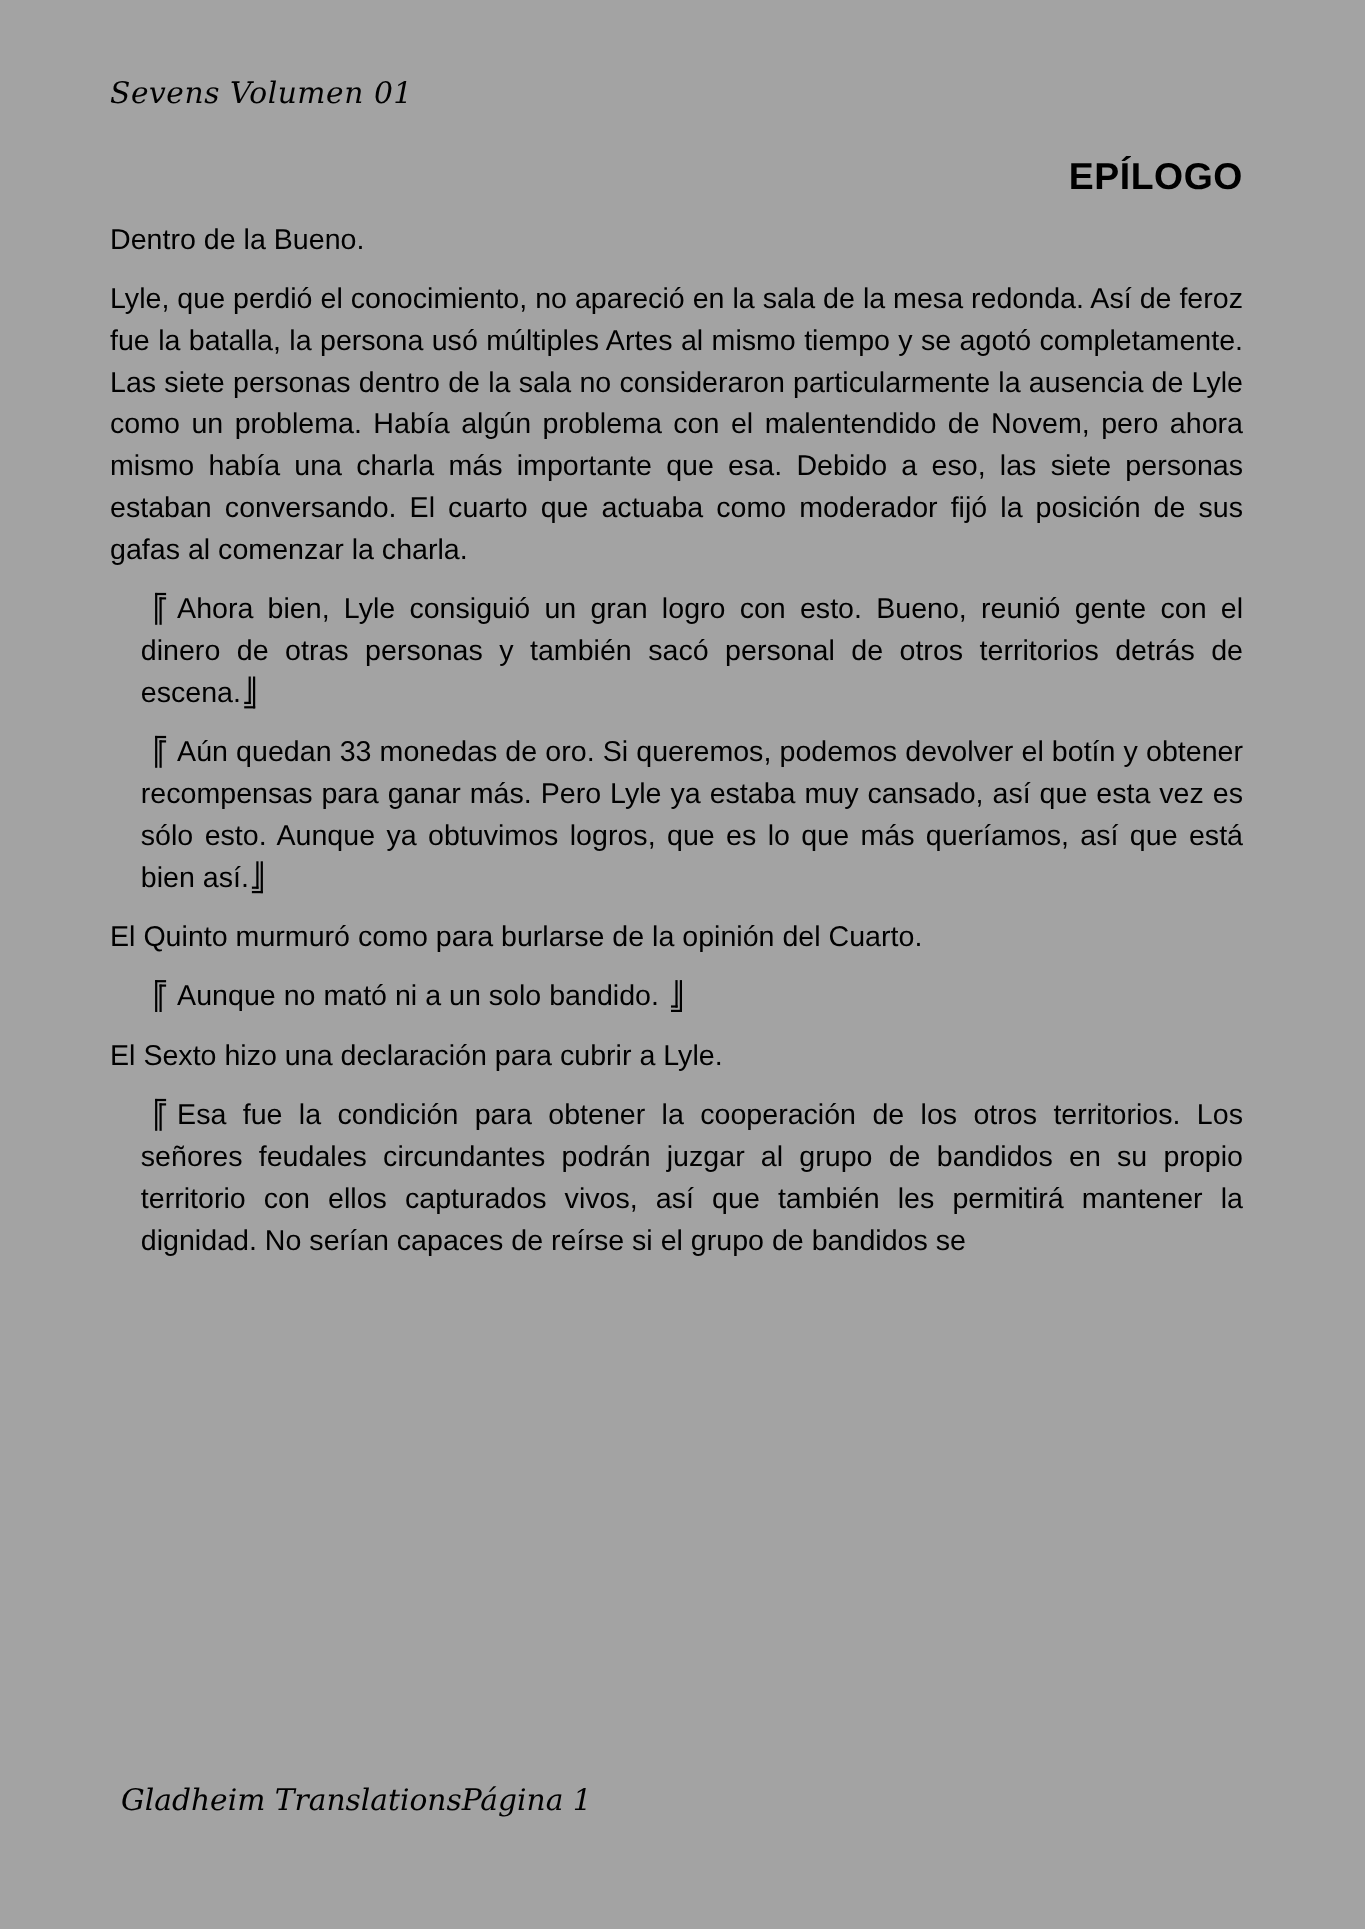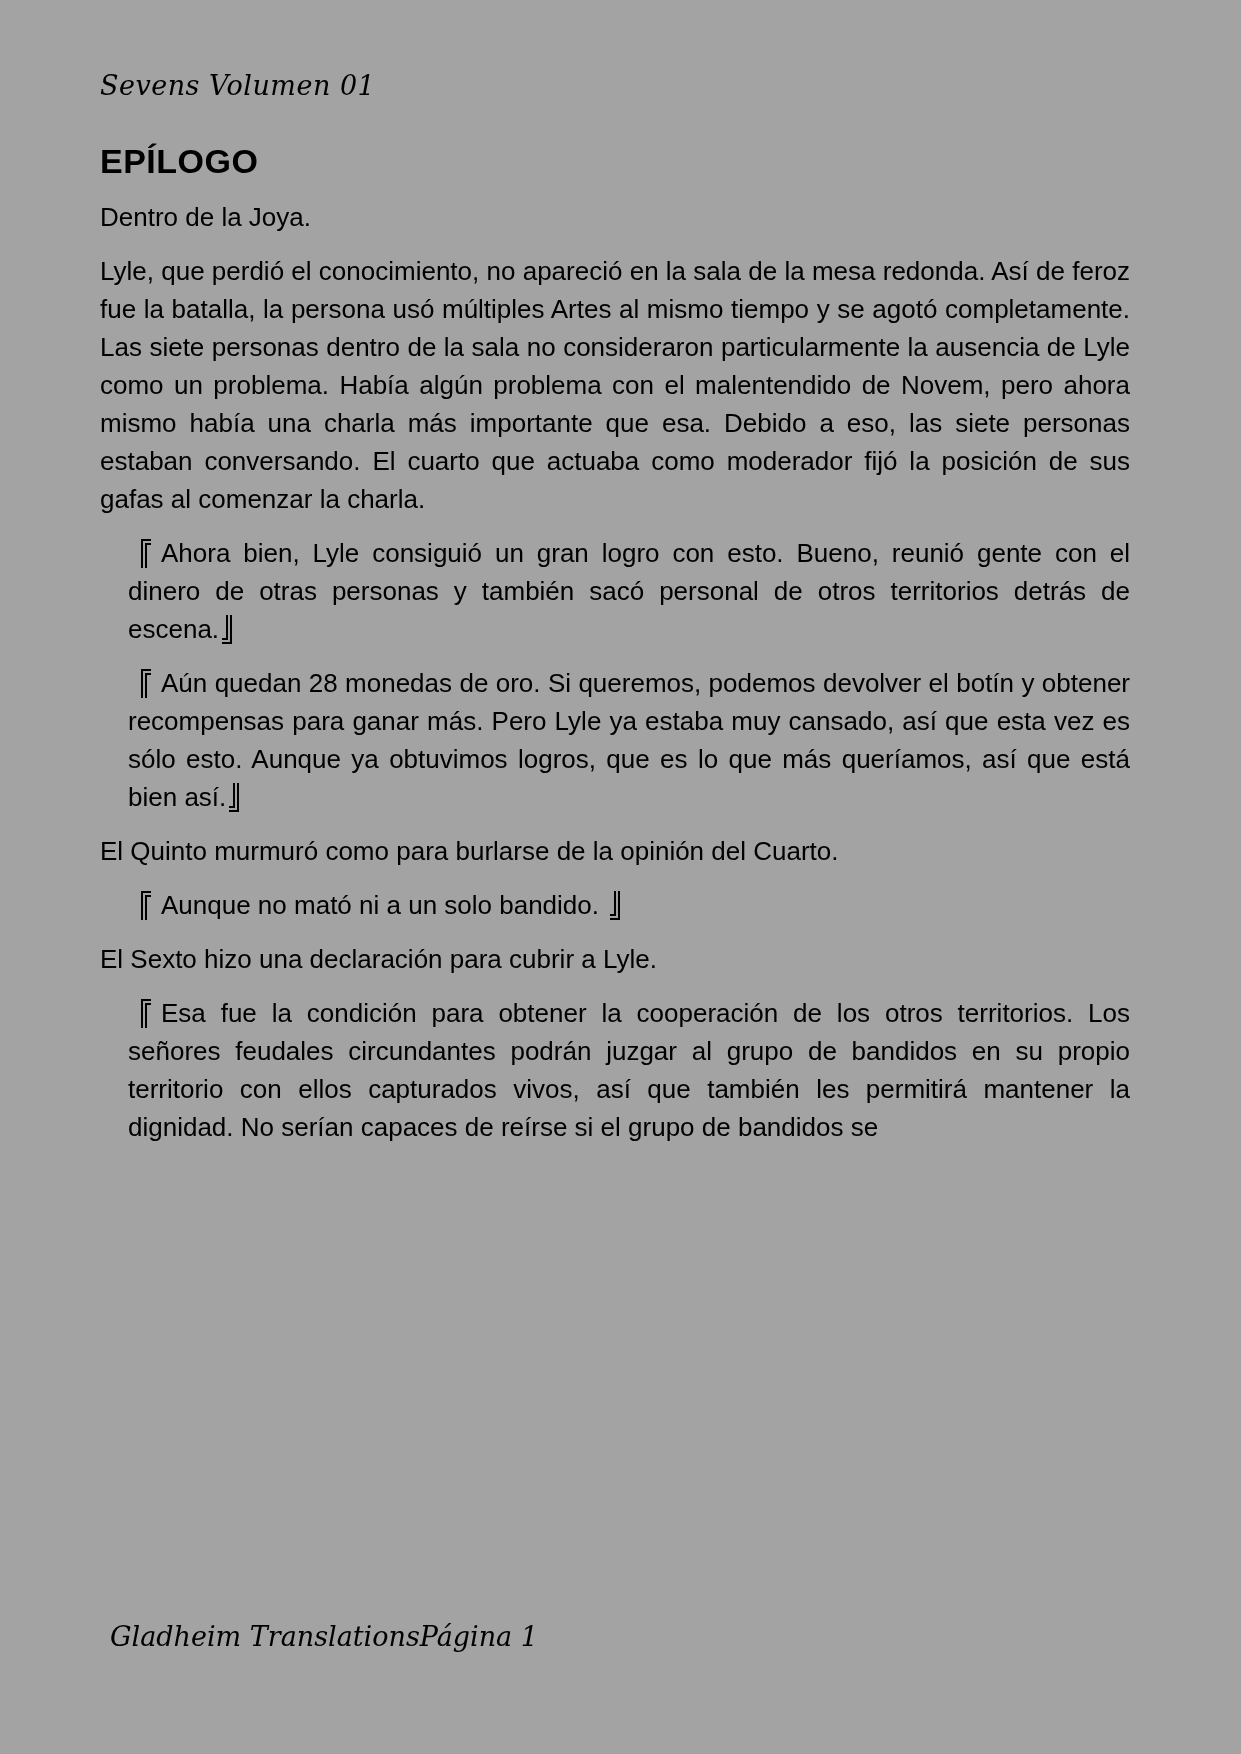--- a/index.html
+++ b/index.html
@@ -27,21 +27,21 @@
     white-space: nowrap;
   }
 
   
   .doc-title {
     position: absolute;
     left: 100px;
     width: 1030px;
     top: 142px;
     margin: 0;
-    text-align: left;
+    text-align: right;
     font-family: "Liberation Sans", sans-serif;
     font-weight: bold;
     font-size: 34px;
     letter-spacing: 0.5px;
     color: #000000;
   }
 
   
   .doc-body {
     position: absolute;
@@ -111,24 +111,24 @@
 </head>
 <body>
 
 <div class="page">
 
   <div class="doc-header">Sevens Volumen 01</div>
 
   <h1 class="doc-title">EPÍLOGO</h1>
 
   <div class="doc-body" id="doc-body">
-      <p><span>Dentro de la Joya.</span></p>
+      <p><span>Dentro de la Bueno.</span></p>
       <p><span>Lyle, que perdió el conocimiento, no apareció en la sala de la mesa redonda. Así de feroz fue la batalla, la persona usó múltiples Artes al mismo tiempo y se agotó completamente. Las siete personas dentro de la sala no consideraron particularmente la ausencia de Lyle como un problema. Había algún problema con el malentendido de Novem, pero ahora mismo había una charla más importante que esa. Debido a eso, las siete personas estaban conversando. El cuarto que actuaba como moderador fijó la posición de sus gafas al comenzar la charla.</span></p>
       <p class="quote"><span class="qo"></span><span>Ahora bien, Lyle consiguió un gran logro con esto. Bueno, reunió gente con el dinero de otras personas y también sacó personal de otros territorios detrás de escena.</span><span class="qc"></span></p>
-      <p class="quote"><span class="qo"></span><span>Aún quedan 28 monedas de oro. Si queremos, podemos devolver el botín y obtener recompensas para ganar más. Pero Lyle ya estaba muy cansado, así que esta vez es sólo esto. Aunque ya obtuvimos logros, que es lo que más queríamos, así que está bien así.</span><span class="qc"></span></p>
+      <p class="quote"><span class="qo"></span><span>Aún quedan 33 monedas de oro. Si queremos, podemos devolver el botín y obtener recompensas para ganar más. Pero Lyle ya estaba muy cansado, así que esta vez es sólo esto. Aunque ya obtuvimos logros, que es lo que más queríamos, así que está bien así.</span><span class="qc"></span></p>
       <p><span>El Quinto murmuró como para burlarse de la opinión del Cuarto.</span></p>
       <p class="quote"><span class="qo"></span><span>Aunque no mató ni a un solo bandido.</span><span class="qc sp"></span></p>
       <p><span>El Sexto hizo una declaración para cubrir a Lyle.</span></p>
       <p class="quote"><span class="qo"></span><span>Esa fue la condición para obtener la cooperación de los otros territorios. Los señores feudales circundantes podrán juzgar al grupo de bandidos en su propio territorio con ellos capturados vivos, así que también les permitirá mantener la dignidad. No serían capaces de reírse si el grupo de bandidos se</span></p>
     </div>
 
   <div class="footer-rule-thick"></div>
   <div class="footer-rule-thin"></div>
 
   <div class="doc-footer">

